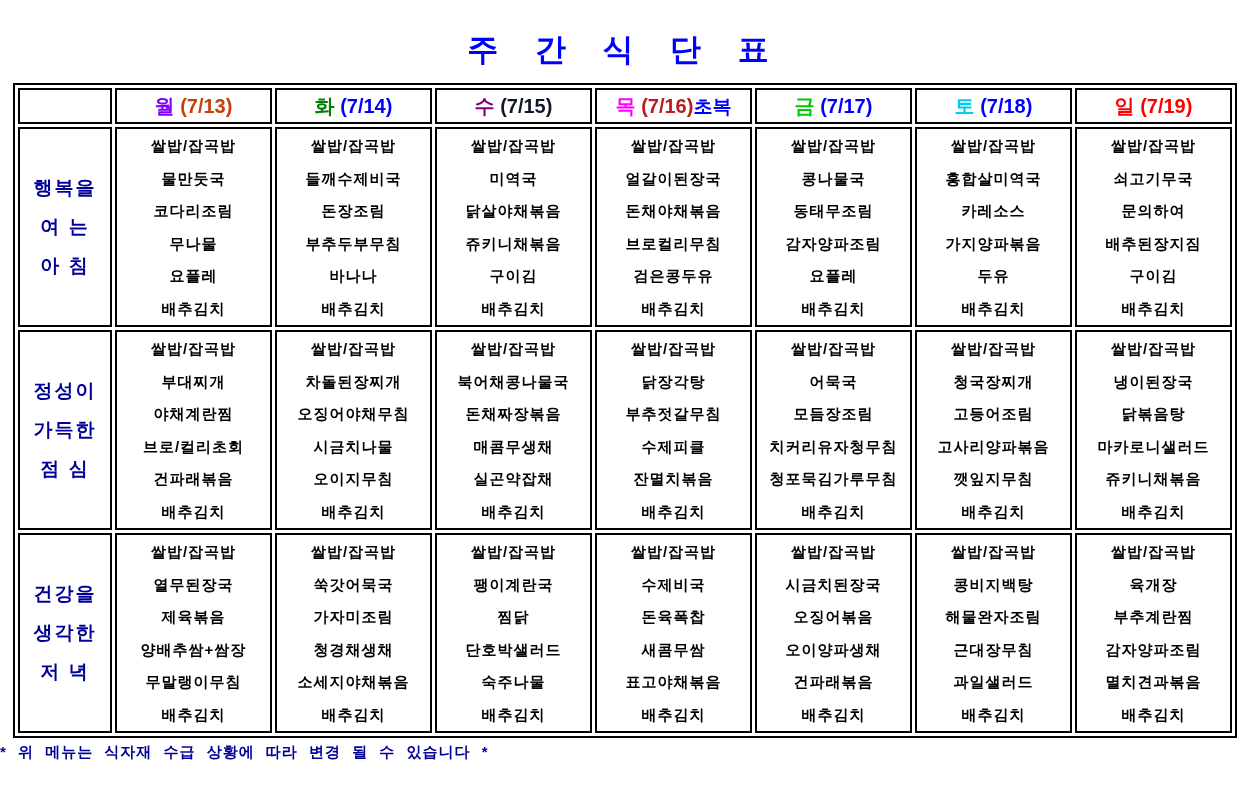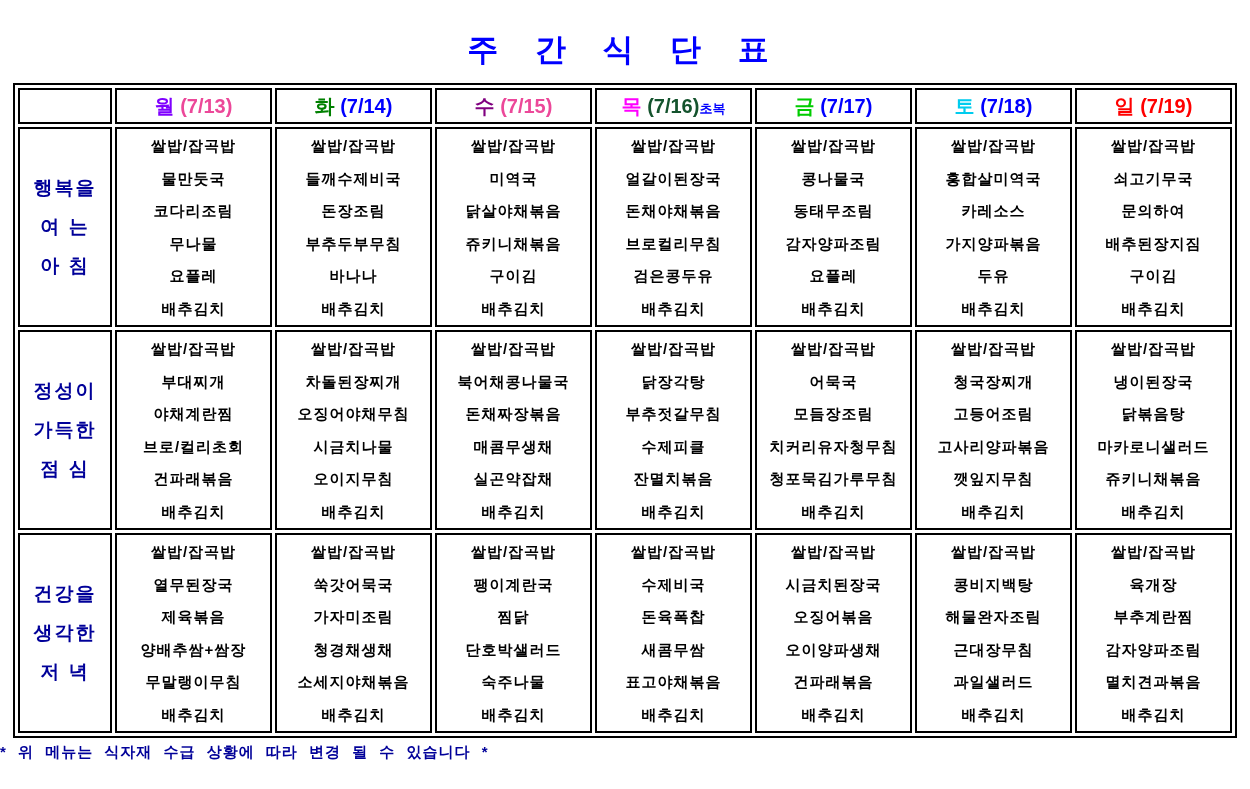--- a/index.html
+++ b/index.html
@@ -32,21 +32,21 @@
     vertical-align:middle;
   }
   .corner-cell{width:90px;height:32px;}
   .day-cell{
     width:153px;height:32px;
     text-align:center;
     font-size:20px;font-weight:bold;
     white-space:nowrap;
   }
   .day-date{color:var(--date-color,#0000ff);}
-  .day-suffix{font-size:13px;text-align:center;}
+  .day-suffix{font-size:19px;text-align:center;}
 
   .label-cell{
     width:90px;
     text-align:center;
     font-size:19px;font-weight:bold;
     color:var(--label-color,#000099);
     letter-spacing:2px;
   }
   .label-cell div{margin:13px 12px;}
 
@@ -79,24 +79,24 @@
 </head>
 <body>
 
 <div class="page">
   <h1 class="title">주 간 식 단 표</h1>
 
   <table class="menu">
     <thead>
       <tr id="header-row">
         <th class="corner-cell"></th>
-      <th class="day-cell"><span style="color: rgb(127, 0, 255);">월</span><span class="day-date" style="color: #ec4899;"> (7/13)</span></th>
+      <th class="day-cell"><span style="color: rgb(127, 0, 255);">월</span><span class="day-date" style="color: #c2410c;"> (7/13)</span></th>
           <th class="day-cell"><span style="color: rgb(0, 128, 0);">화</span><span class="day-date" style="color: rgb(0, 0, 255);"> (7/14)</span></th>
-          <th class="day-cell"><span style="color: rgb(128, 0, 128);">수</span><span class="day-date" style="color: #ec4899;"> (7/15)</span></th>
-          <th class="day-cell"><span style="color: rgb(255, 0, 255);">목</span><span class="day-date" style="color: #14532d;"> (7/16)</span><span class="day-suffix" style="color: rgb(0, 0, 255);">초복</span></th>
+          <th class="day-cell"><span style="color: rgb(128, 0, 128);">수</span><span class="day-date" style="color: #0f172a;"> (7/15)</span></th>
+          <th class="day-cell"><span style="color: rgb(255, 0, 255);">목</span><span class="day-date" style="color: #b91c1c;"> (7/16)</span><span class="day-suffix" style="color: rgb(0, 0, 255);">초복</span></th>
           <th class="day-cell"><span style="color: rgb(0, 204, 0);">금</span><span class="day-date" style="color: rgb(0, 0, 255);"> (7/17)</span></th>
           <th class="day-cell"><span style="color: rgb(0, 204, 238);">토</span><span class="day-date" style="color: rgb(0, 0, 255);"> (7/18)</span></th>
           <th class="day-cell"><span style="color: rgb(255, 0, 0);">일</span><span class="day-date" style="color: rgb(255, 0, 0);"> (7/19)</span></th>
         </tr>
     </thead>
     <tbody id="meal-body">
         <tr>
           <th class="label-cell">
             <div>행복을</div>
             <div>여 는</div>

